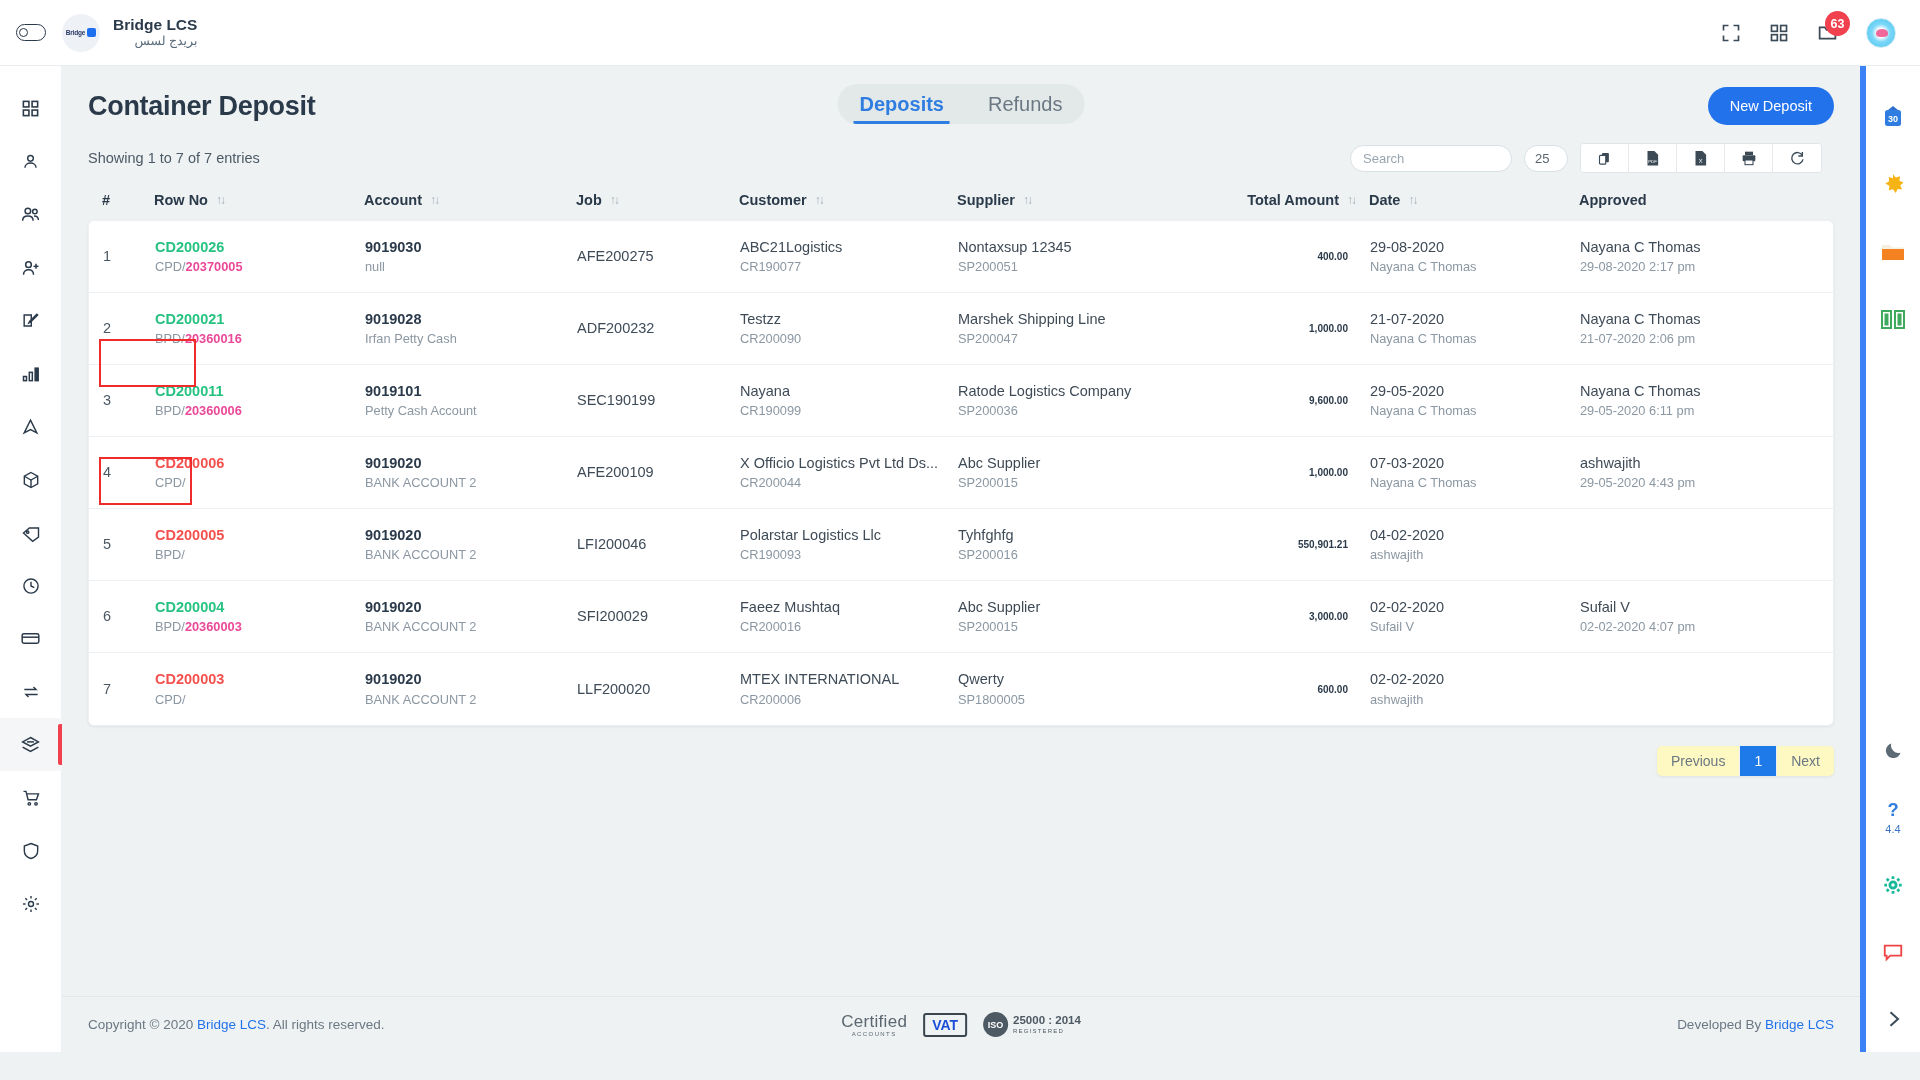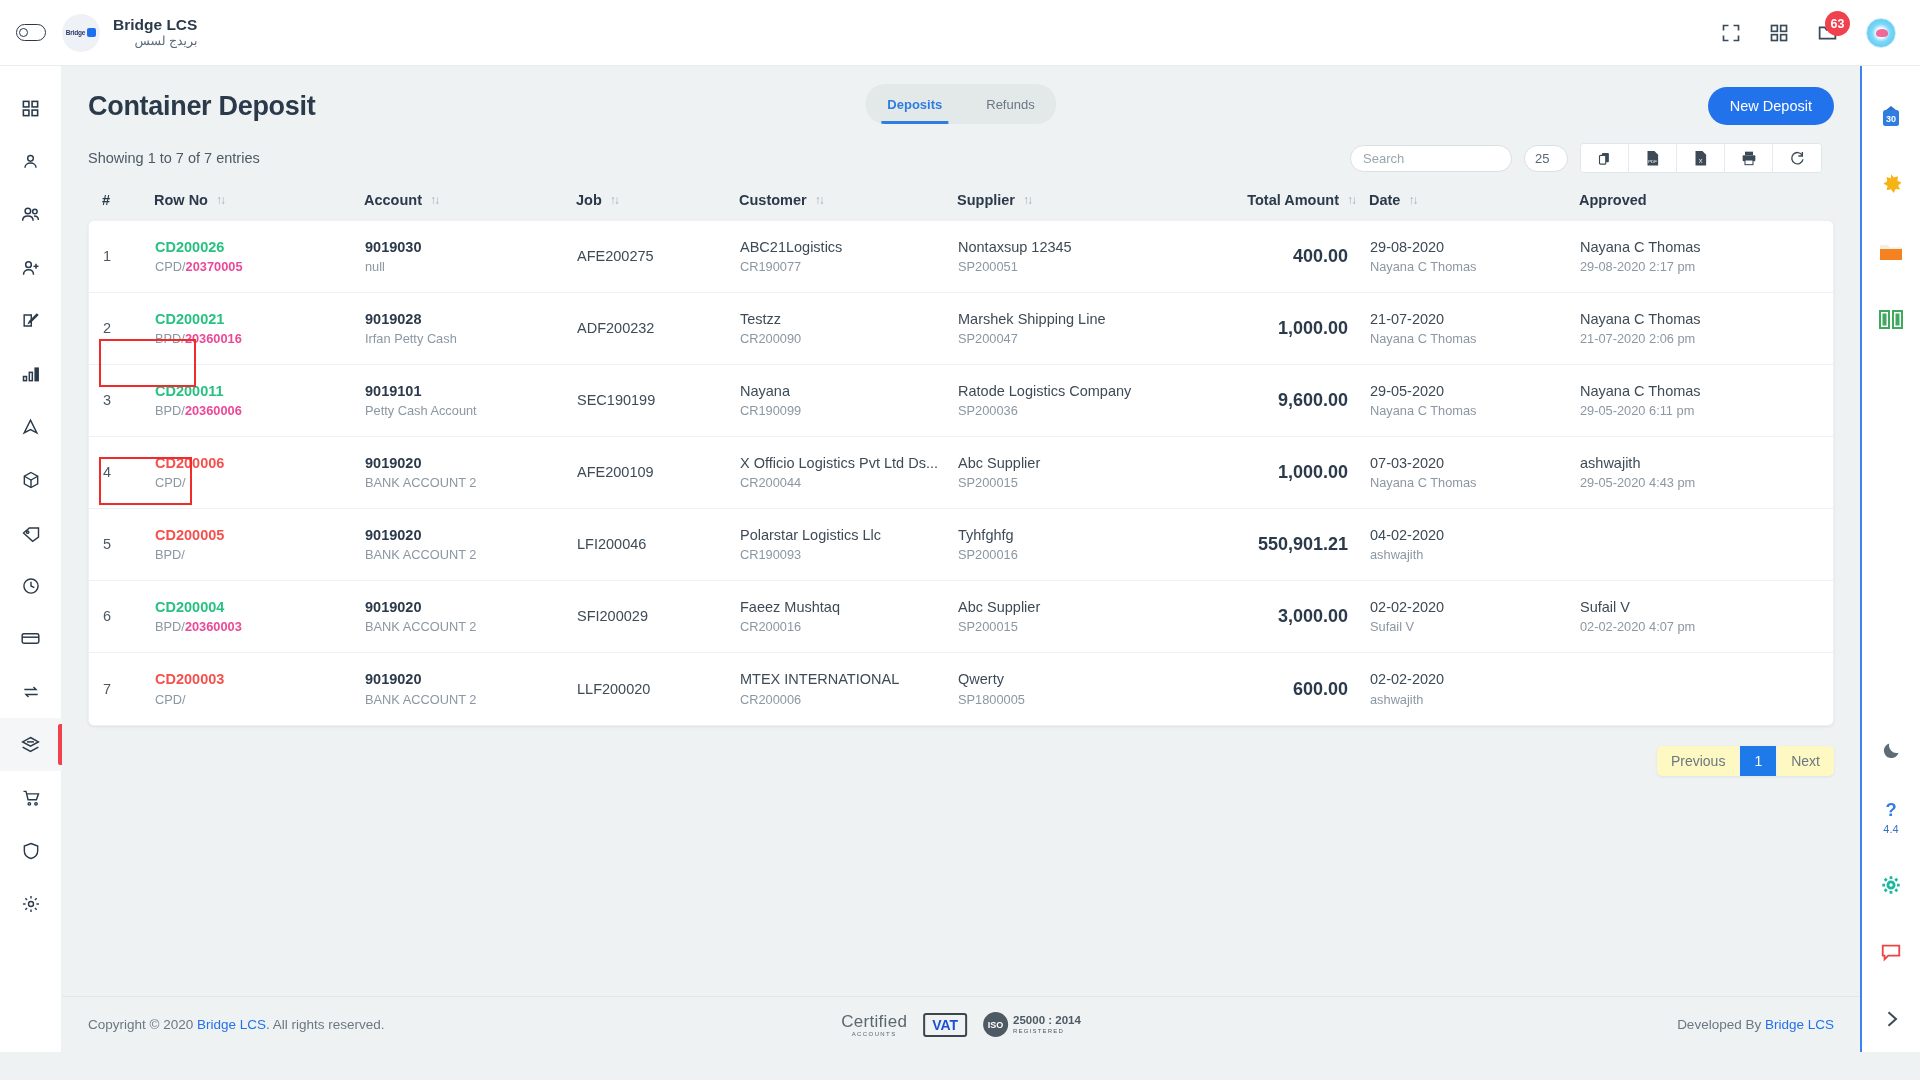--- a/index.html
+++ b/index.html
@@ -85,21 +85,21 @@
 
   
   .main { flex: 1 1 auto; min-width: 0; display: flex; flex-direction: column; background: #eef2f3; }
   .page-head { display: flex; align-items: center; padding: 18px 26px 0 26px; position: relative; height: 62px;}
   .page-title { font-size: 27px; font-weight: bold; color: #2b3a4a; letter-spacing: -.3px; }
   .tabs {
     position: absolute; left: 50%; transform: translateX(-50%); top: 18px;
     background: #e3e8e9; border-radius: 22px; display: flex; overflow: hidden; height: 40px;
   }
   .tab {
-    padding: 0 22px; height: 40px; display: flex; align-items: center; font-size: 13px;
+    padding: 0 22px; height: 40px; display: flex; align-items: center; font-size: 20px;
     color: #6a7883; cursor: pointer; position: relative; font-weight: normal;
   }
   .tab.active { color: #2f7de1; font-weight: bold; }
   .tab.active::after {
     content: ""; position: absolute; left: 16px; right: 16px; bottom: 0; height: 3px; background: #2f7de1;
   }
   .btn-new {
     margin-left: auto; background: #2272ec; color: #fff; border: none; border-radius: 19px;
     height: 38px; padding: 0 22px; font-size: 14.5px; cursor: pointer;
     font-family: "Liberation Sans", sans-serif;
@@ -141,21 +141,21 @@
   .row { display: flex; align-items: center; height: 72px; border-bottom: 1px solid #eef1f3; }
   .row:last-child { border-bottom: none; }
   .cell { padding-left: 14px; display: flex; flex-direction: column; justify-content: center; gap: 3px; }
   .c-main { font-size: 14.5px; color: #3e4b57; line-height: 1.25; }
   .c-sub { font-size: 12.8px; color: #8b97a2; line-height: 1.25; }
   .c-main.b { font-weight: bold; color: #2b3a4a; }
   .c-sub .b { font-weight: bold; color: #ec4899; }
   .rowno { font-weight: bold; font-size: 14.5px; }
   .rowno.green { color: #26c281; }
   .rowno.red { color: #f4514e; }
-  .amt { font-weight: bold; font-size: 18px; color: #2b3a4a; text-align: right; width: 100%; }
+  .amt { font-weight: bold; font-size: 10px; color: #2b3a4a; text-align: right; width: 100%; }
 
   
   .w-num  { width: 52px;  }
   .w-row  { width: 210px; }
   .w-acct { width: 212px; }
   .w-job  { width: 163px; }
   .w-cust { width: 218px; }
   .w-supp { width: 212px; }
   .w-amt  { width: 200px; }
   .w-date { width: 210px; }
@@ -194,21 +194,21 @@
   .iso-seal {
     width: 25px; height: 25px; border-radius: 50%; background: #4e5a63; color:#fff;
     display:flex; align-items:center; justify-content:center; font-size: 9px; font-weight: bold;
   }
   .iso-txt { line-height: 1; color: #4e5a63; }
   .iso-txt .i1 { font-size: 11.5px; font-weight: bold; }
   .iso-txt .i2 { font-size: 6px; letter-spacing: 1.2px; margin-top: 2px; }
 
   
   .rrail {
-    width: 60px; flex: 0 0 60px; background: #fff; border-left: 2px solid #3b82f6;
+    width: 60px; flex: 0 0 60px; background: #fff; border-left: 6px solid #3b82f6;
     display: flex; flex-direction: column; align-items: center; padding-top: 18px;
   }
   .rr-item { height: 67px; display: flex; flex-direction: column; align-items: center; justify-content: center; cursor: pointer; }
   .rr-sub { font-size: 11px; color: #3b74c4; margin-top: 1px; }
   .rr-spacer { flex: 1 1 auto; }
 </style>
 </head>
 <body>
 
 <div class="app">

